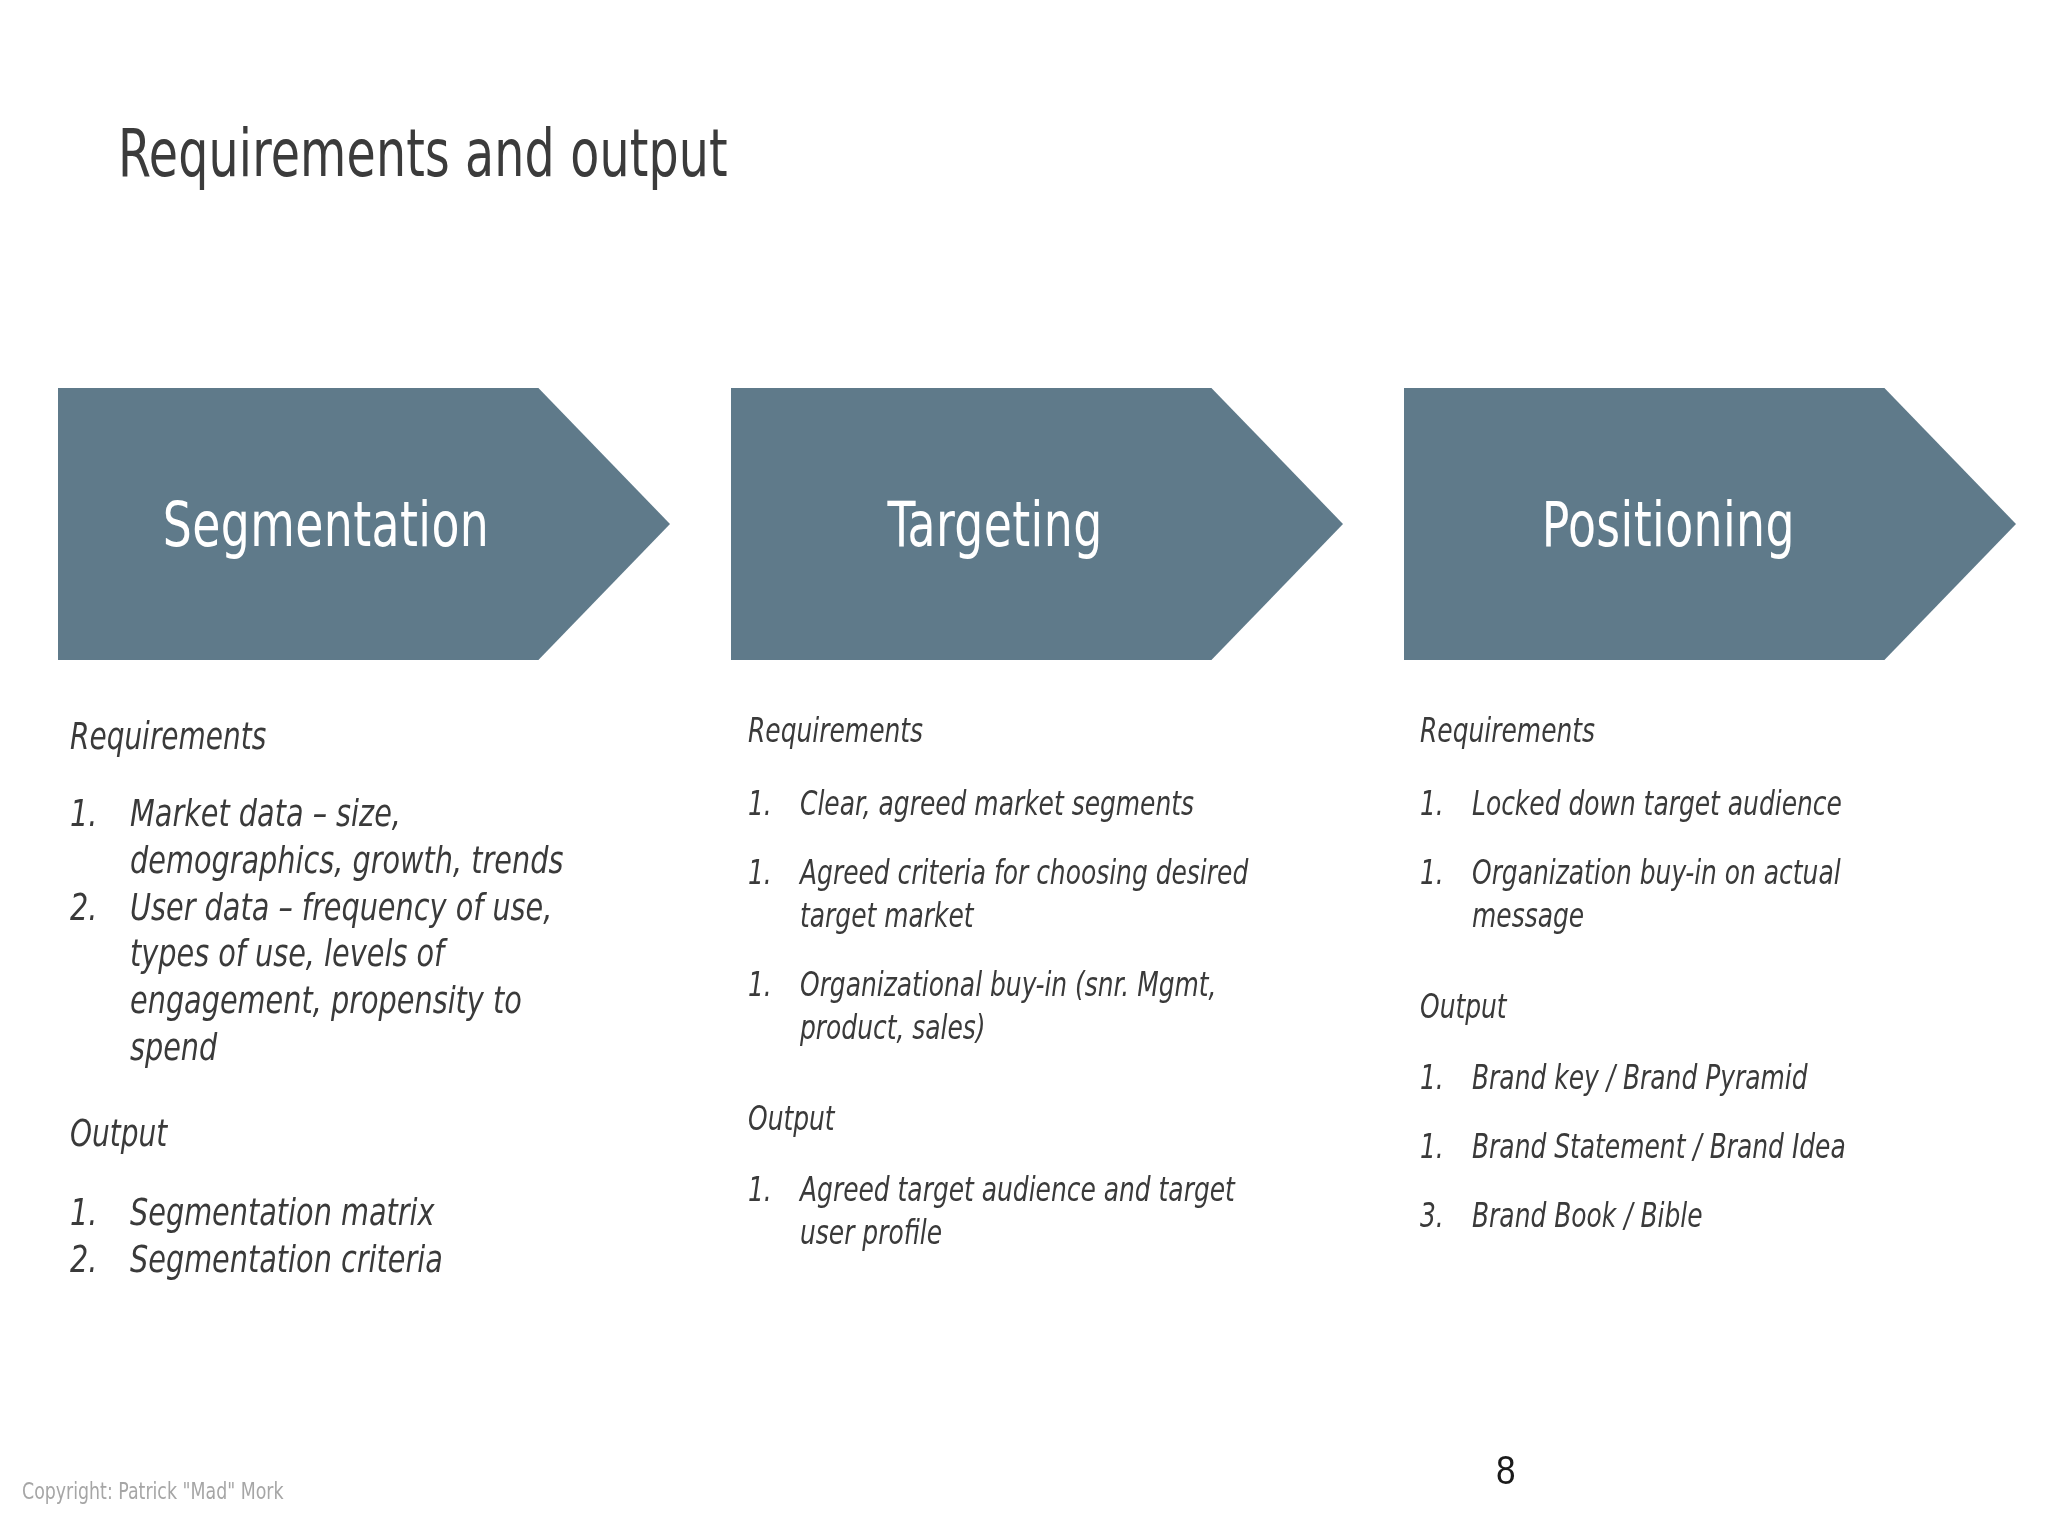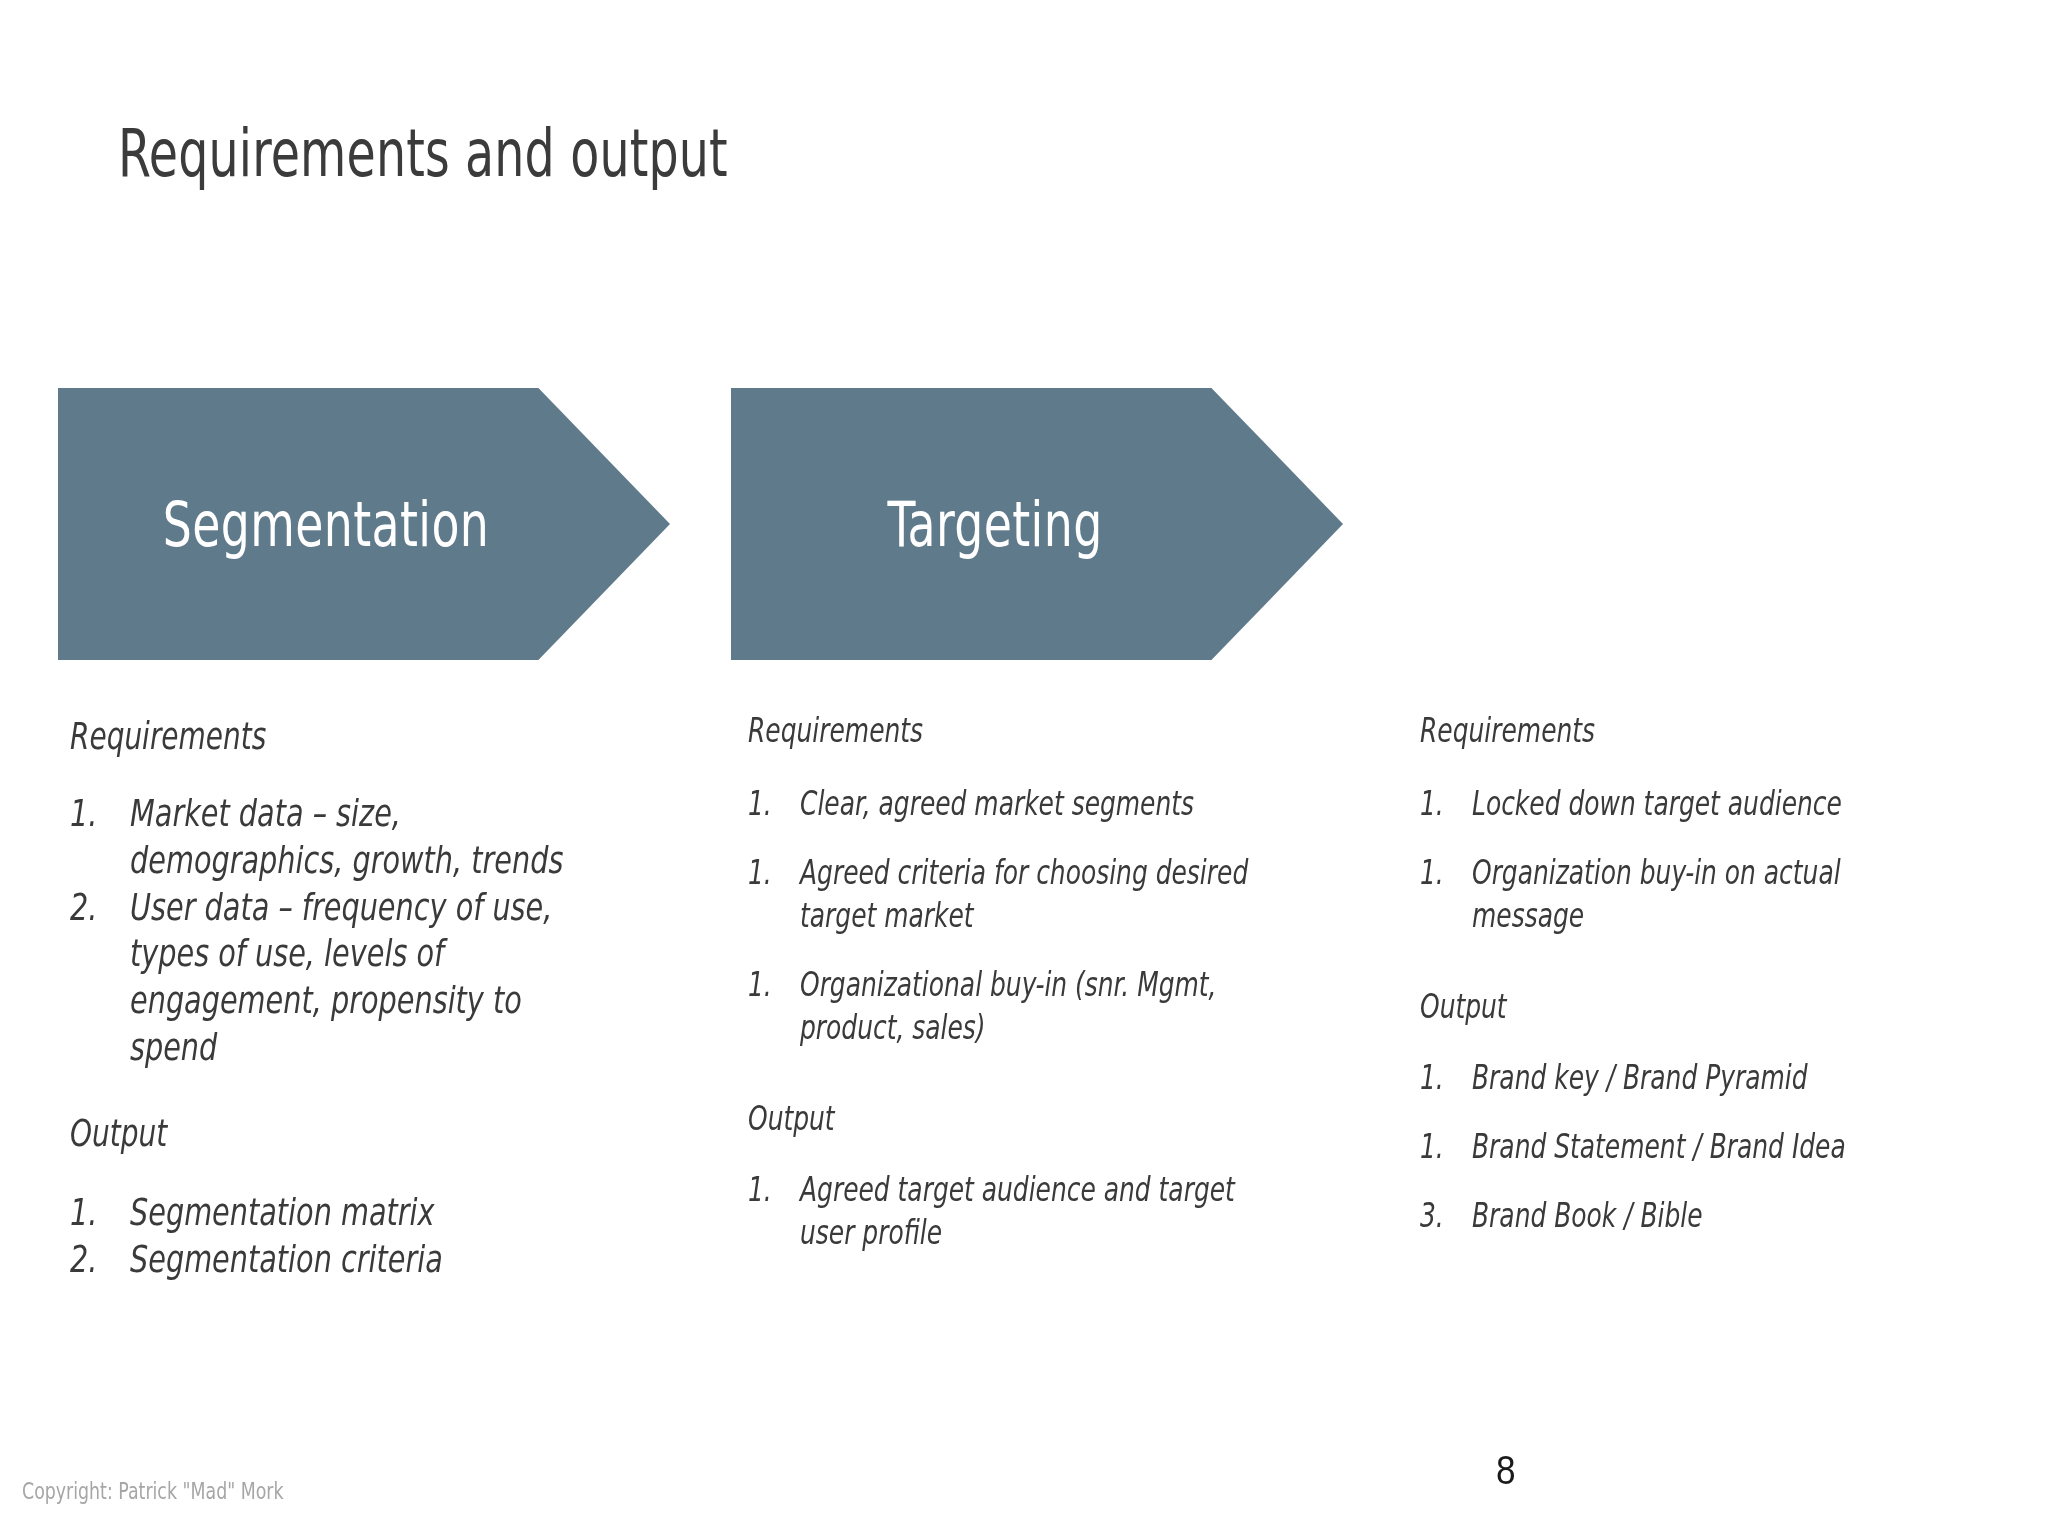--- a/index.html
+++ b/index.html
@@ -167,20 +167,23 @@
   <div class="chevron-row">
 
     <div class="chevron chevron-1">
       <span class="chevron-label">Segmentation</span>
     </div>
 
     <div class="chevron chevron-2">
       <span class="chevron-label">Targeting</span>
     </div>
 
+    <div class="chevron chevron-3">
+      <span class="chevron-label">Positioning</span>
+    </div>
 
   </div>
 
   <div class="col col-1">
 
     <div class="section-head">Requirements</div>
 
     <div class="gap-reqs"></div>
 
     <ul class="num-list">

